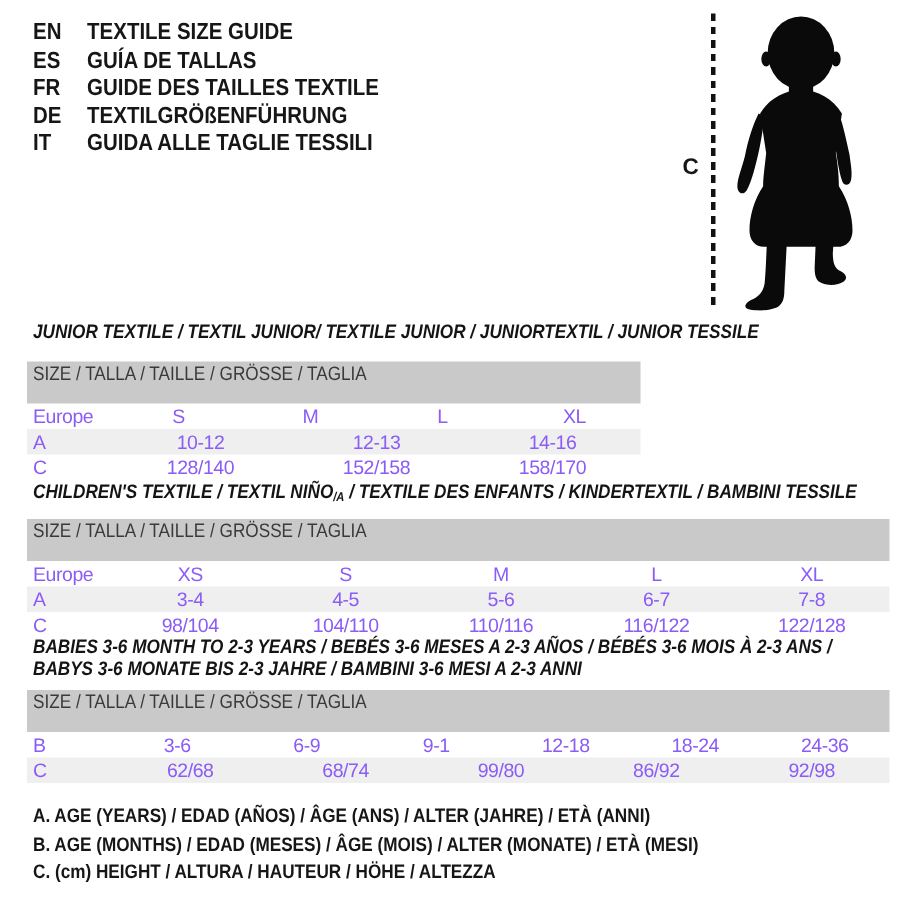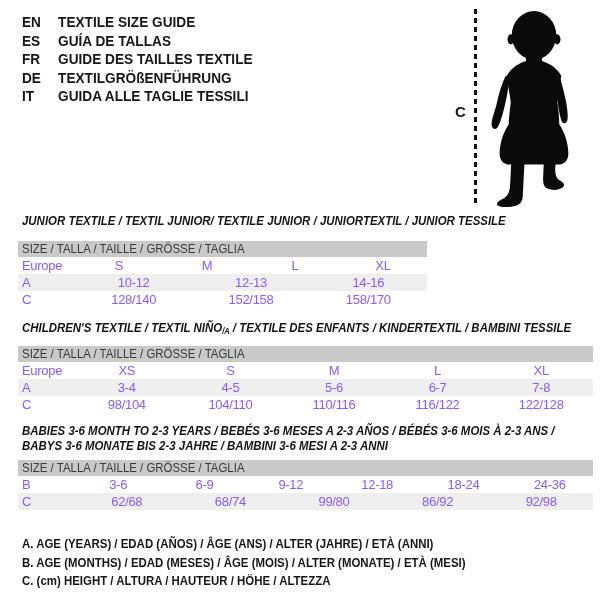--- a/index.html
+++ b/index.html
@@ -17,21 +17,21 @@
   .measure-label{position:absolute;left:455px;top:103px;font-weight:bold;font-size:15px;}
   .baby-svg{position:absolute;left:488px;top:5px;}
 
   
   .tbl-title{position:absolute;left:22px;margin:0;font-size:13px;font-weight:bold;line-height:14.5px;color:#141414;font-style:italic;}
   .t1{top:214px;} .t2{top:321px;} .t3{top:424px;}
   .subsc{font-size:0.65em;position:relative;top:0.28em;}
 
   .tbl{position:absolute;left:18px;}
   .tbl1{top:241px;width:409px;} .tbl2{top:346px;width:575px;} .tbl3{top:460px;width:575px;}
-  .size-bar{height:16px;line-height:16px;background:var(--header-bar,#c9c9c9);
+  .size-bar{height:28px;line-height:16px;background:var(--header-bar,#c9c9c9);
             color:#3a3a3a;font-size:13px;padding-left:4px;}
   .trow{display:flex;height:17px;line-height:17px;font-size:13px;color:#8b5cf6;letter-spacing:-0.3px;justify-content:space-between;}
   .trow.shade{background:var(--row-alt,#efefef);}
   .tlabel{width:57px;padding-left:4px;box-sizing:border-box;}
   .tcell{flex:1;text-align:center;}
 
   
   .notes{position:absolute;left:22px;top:535px;}
   .note-line{height:18.5px;line-height:18.5px;font-size:13px;font-weight:bold;}
 </style>
@@ -142,21 +142,21 @@
   <h2 class="tbl-title t3">
     <span class="cond">BABIES 3-6 MONTH TO 2-3 YEARS / BEBÉS 3-6 MESES A 2-3 AÑOS / BÉBÉS 3-6 MOIS À 2-3 ANS /</span><br>
     <span class="cond">BABYS 3-6 MONATE BIS 2-3 JAHRE / BAMBINI 3-6 MESI A 2-3 ANNI</span>
   </h2>
   <div class="tbl tbl3">
     <div class="size-bar"><span class="cond">SIZE / TALLA / TAILLE / GRÖSSE / TAGLIA</span></div>
     <div class="trow">
       <span class="tlabel">B</span>
       <span class="tcell">3-6</span>
       <span class="tcell">6-9</span>
-      <span class="tcell">9-12</span>
+      <span class="tcell">9-1</span>
       <span class="tcell">12-18</span>
       <span class="tcell">18-24</span>
       <span class="tcell">24-36</span>
     </div>
     <div class="trow shade">
       <span class="tlabel">C</span>
       <span class="tcell">62/68</span>
       <span class="tcell">68/74</span>
       <span class="tcell">99/80</span>
       <span class="tcell">86/92</span>

